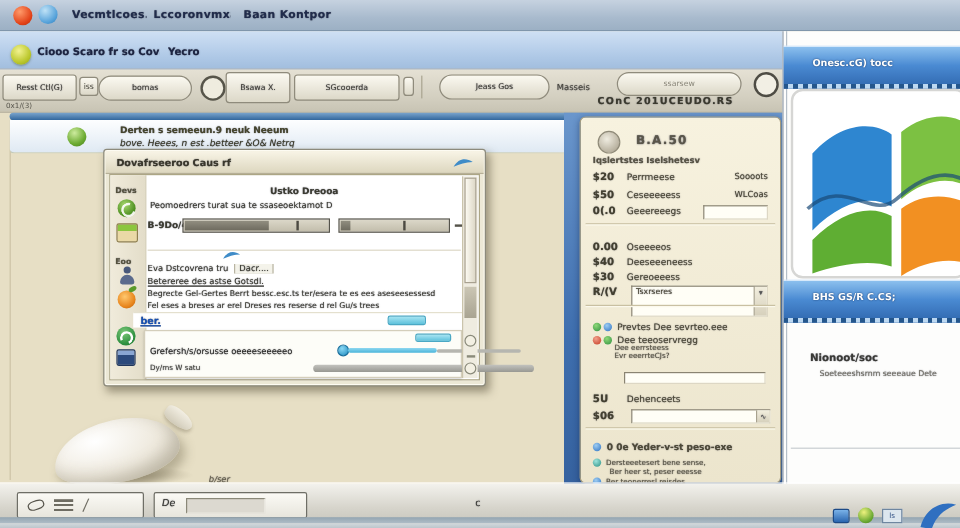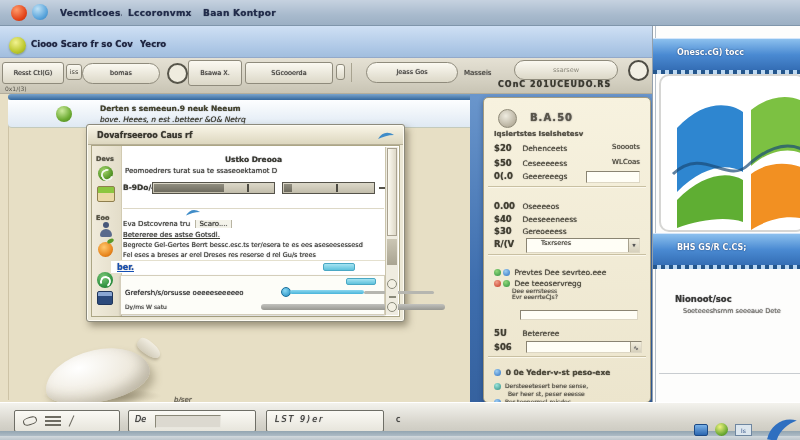--- a/index.html
+++ b/index.html
@@ -187,21 +187,21 @@
 
   <span class="abs txt side-header blur1" style="left:498px;top:80px;width:120px">COnC 201UCEUDO.RS</span>
 
   <div class="abs sidecard">
     <span class="abs avatar" style="left:14px;top:11px;width:19px;height:19px"></span>
     <span class="abs txt blur2" style="left:46px;top:14px;width:100px;font-size:10px;font-weight:bold;letter-spacing:1px;color:#5a564a">B.A.50</span>
     <span class="abs txt blur1" style="left:10px;top:32px;width:150px;font-size:7px;font-weight:bold;color:#585444">Iqslertstes Iselshetesv</span>
 
     <div class="sc-row blur1" style="top:45px">
       <span class="sc-v">$20</span>
-      <span>Dehenceets</span>
+      <span>Perrmeese</span>
       <span class="sc-r">Soooots</span>
     </div>
     <div class="sc-row blur1" style="top:60px">
       <span class="sc-v">$50</span>
       <span>Ceseeeeess</span>
       <span class="sc-r">WLCoas</span>
     </div>
     <div class="sc-row blur1" style="top:73px">
       <span class="sc-v">0(.0</span>
       <span>Geeereeegs</span>
@@ -216,42 +216,42 @@
     <div class="sc-row blur1" style="top:116px">
       <span class="sc-v">$40</span>
       <span>Deeseeeneess</span>
     </div>
     <div class="sc-row blur1" style="top:128px">
       <span class="sc-v">$30</span>
       <span>Gereoeeess</span>
     </div>
     <div class="sc-row blur1" style="top:141px">
       <span class="sc-v">R/(V</span>
-      <span class="abs mini-input" style="left:32px;top:-1px;width:114px;height:15px;font-size:6.5px;padding-left:14px">Tsxrseres<span class="dd-arrow">▾</span></span>
+      <span class="abs mini-input" style="left:32px;top:-1px;width:114px;height:26px;font-size:6.5px;padding-left:3px">Tsxrseres<span class="dd-arrow">▾</span></span>
     </div>
     <div class="sc-div" style="top:156px"></div>
 
     <div class="sc-row blur1" style="top:170px">
       <span class="dot c-green"></span><span class="dot c-blue"></span>
       <span>Prevtes Dee sevrteo.eee</span>
     </div>
     <div class="sc-row blur1" style="top:181px">
       <span class="dot c-red"></span><span class="dot c-green"></span>
       <span>Dee teeoservregg</span>
     </div>
     <div class="sc-row sc-small blur1" style="top:189px;left:28px">
       <span>Dee eerrsteess</span>
     </div>
     <div class="sc-row sc-small blur1" style="top:195px;left:28px">
       <span>Evr eeerrteCJs?</span>
     </div>
     <span class="abs mini-input" style="left:36px;top:212px;width:118px;height:10px"></span>
     <div class="sc-row blur1" style="top:230px">
       <span class="sc-v">5U</span>
-      <span>Betereree</span>
+      <span>Dehenceets</span>
     </div>
     <div class="sc-row blur1" style="top:244px">
       <span class="sc-v">$06</span>
       <span class="abs mini-input" style="left:32px;top:-1px;width:116px;height:12px">
           <span class="dd-arrow">∿</span>
         </span>
     </div>
     <div class="sc-div" style="top:258px"></div>
 
     <div class="sc-row blur1" style="top:270px;font-weight:bold">
@@ -302,21 +302,21 @@
           <span class="ptick" style="left:58%"></span>
         </span>
         <span class="abs" style="left:256px;top:41px;width:6px;height:2px;background:#55534a"></span>
         <div class="drow" style="top:62px;border-top:1px solid #ddd8c6;height:10px">
           <svg class="abs" style="left:62px;top:-2px" width="16" height="10" viewBox="0 0 18 10">
             <path d="M1,9 C5,2 11,1 17,5 C11,5 6,7 1,9 Z" fill="#3f8cc8"></path>
           </svg>
         </div>
         <div class="drow txt blur1" style="top:74px">
           <span>Eva Dstcovrena tru</span>
-          <span style="border:1px solid #b8b4a2;background:#f4f3ea;padding:0 3px;margin-left:3px">Scaro....</span>
+          <span style="border:1px solid #b8b4a2;background:#f4f3ea;padding:0 3px;margin-left:3px">Dacr....</span>
         </div>
         <div class="drow txt blur1" style="top:95px;font-size:6.5px">Begrecte Gel-Gertes Berrt bessc.esc.ts ter/esera te es ees aseseesessesd</div>
         <div class="drow txt blur1" style="top:85px;text-decoration:underline">Betereree des astse Gotsdl.</div>
         <div class="drow txt blur1" style="top:105px;font-size:6.5px">Fel eses a breses ar erel Dreses res reserse d rel Gu/s trees</div>
       </div>
       <div class="linkrow">
         <span class="dlink blur1" style="position:absolute;left:6px;top:2px">ber.</span>
         <span class="chip" style="position:absolute;right:30px;top:2px"></span>
       </div>
       <div class="group2">
@@ -368,23 +368,20 @@
   <div class="abs bottombar">
     <div class="bb-box" style="left:14px;width:106px">
       <span class="abs" style="left:8px;top:6px;width:14px;height:8px;border:1px solid #55534a;border-radius:40%;transform:rotate(-18deg)"></span>
       <span class="abs" style="left:30px;top:5px;width:16px;height:10px;background:repeating-linear-gradient(180deg,#6e6c62 0 2px,transparent 2px 4px)"></span>
       <span class="abs" style="left:56px;top:4px;width:1px;height:12px;background:#6e6c62;transform:rotate(24deg)"></span>
     </div>
     <div class="bb-box" style="left:128px;width:128px">
       <span class="txt blur1" style="position:absolute;left:6px;top:4px;font-style:italic">De</span>
       <span class="abs" style="left:26px;top:4px;width:66px;height:13px;background:#dcd9d0;border:1px solid;border-color:#8a8878 #e8e6de #e8e6de #8a8878"></span>
     </div>
-    <div class="bb-box" style="left:266px;width:118px">
-      <span class="txt blur1" style="position:absolute;left:8px;top:4px;font-style:italic;letter-spacing:2px">LST 9)er</span>
-    </div>
     <span class="abs txt blur1" style="left:396px;top:12px;width:10px;font-size:8px;color:#3a3a34">c</span>
     <div class="bb-strip1"></div>
     <div class="bb-strip2"></div>
     <span class="abs tray-blue" style="right:92px;top:21px;width:14px;height:12px"></span>
     <span class="abs tray-orb" style="right:72px;top:20px;width:13px;height:13px"></span>
     <span class="abs tray-box txt" style="right:48px;top:21px;width:17px;height:12px">ls</span>
     <svg class="abs" style="right:0;top:12px" width="38" height="26" viewBox="0 0 38 28">
       <path d="M4,26 C8,10 22,2 36,6 C26,10 18,16 14,28 Z" fill="#2f6fc0"></path>
     </svg>
   </div>

